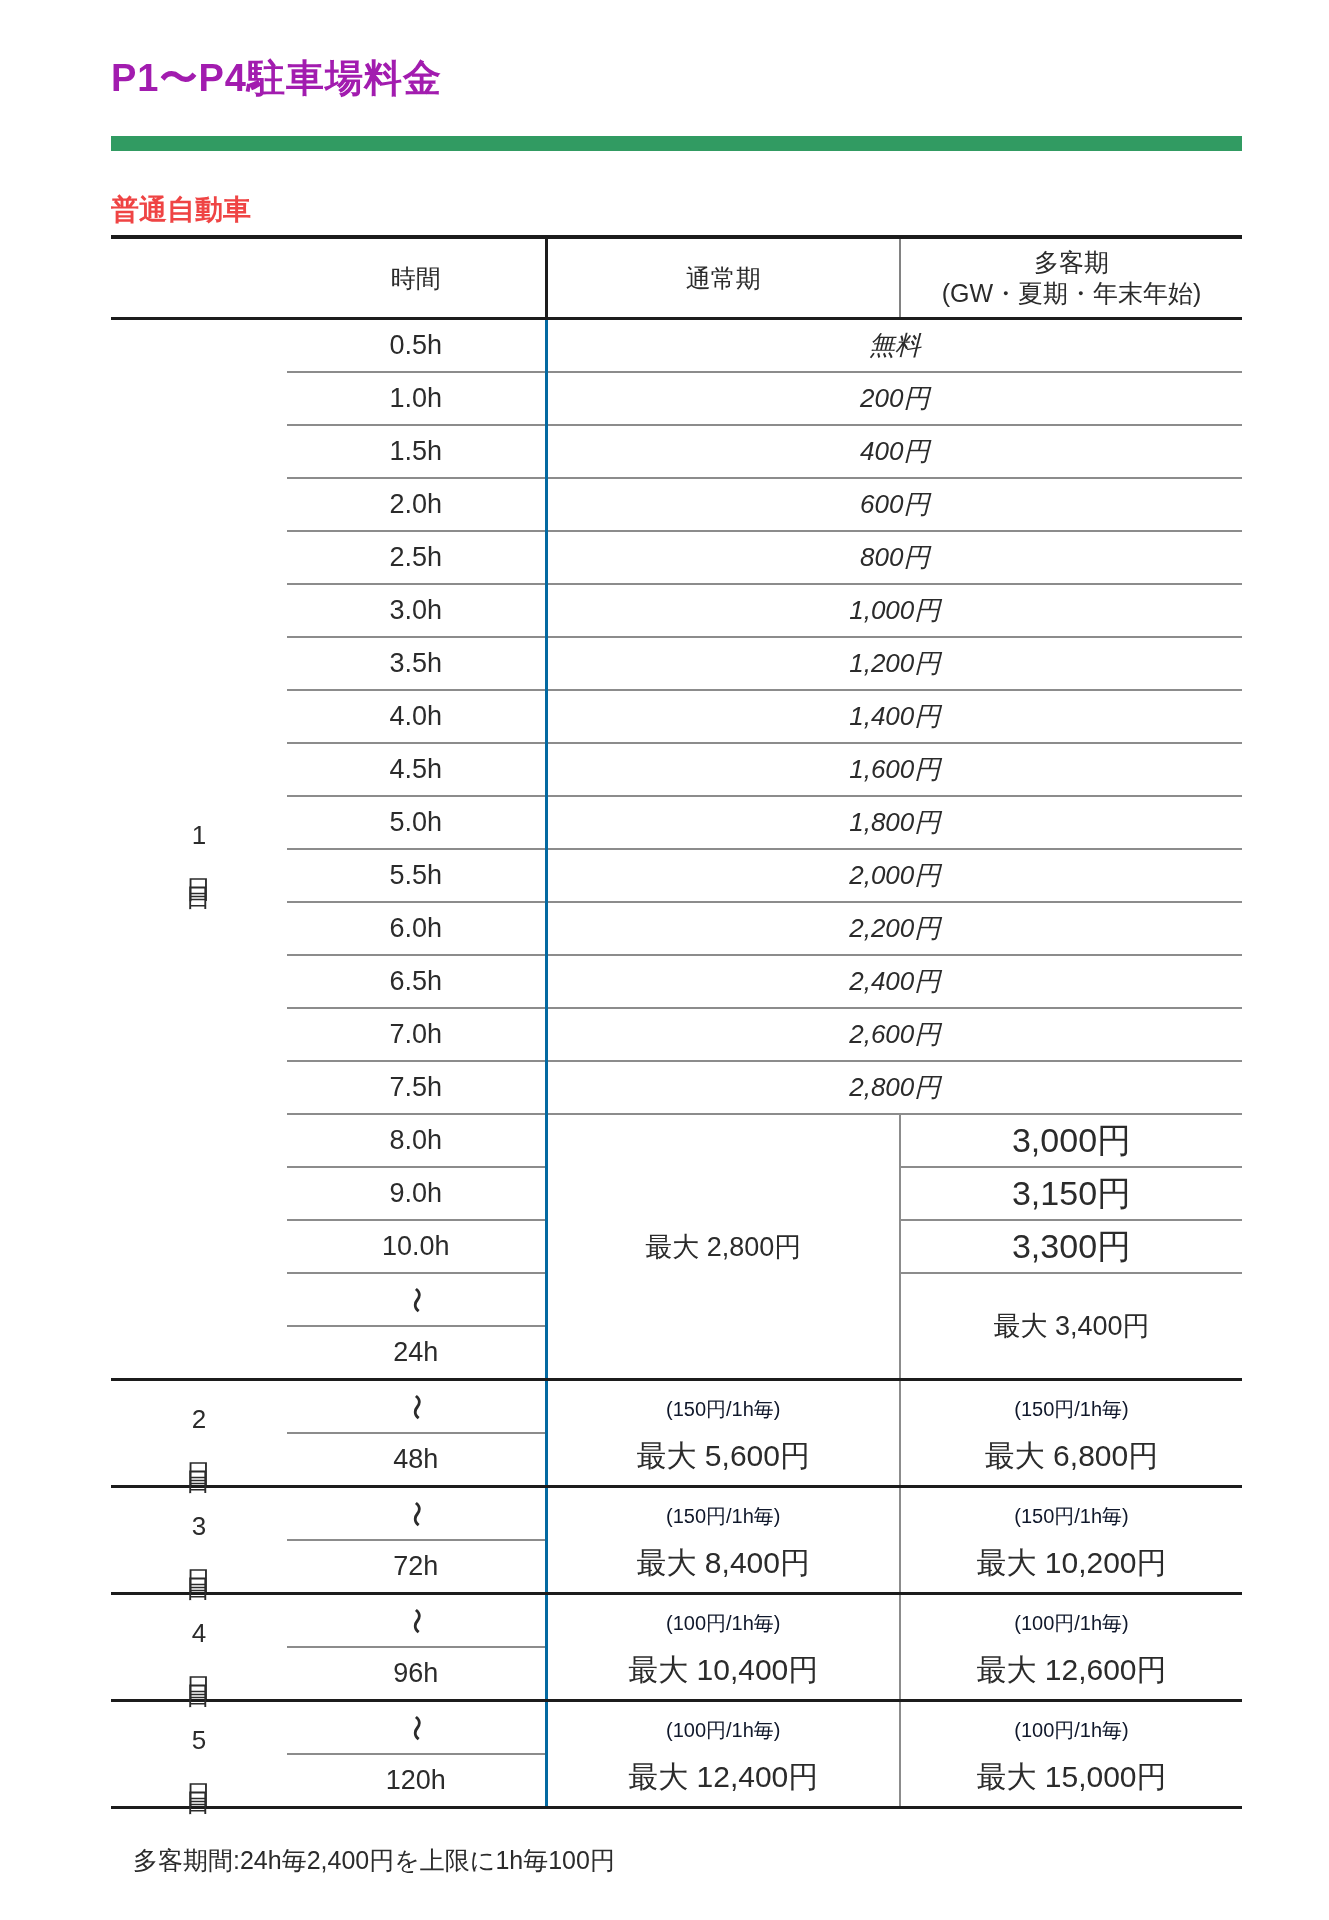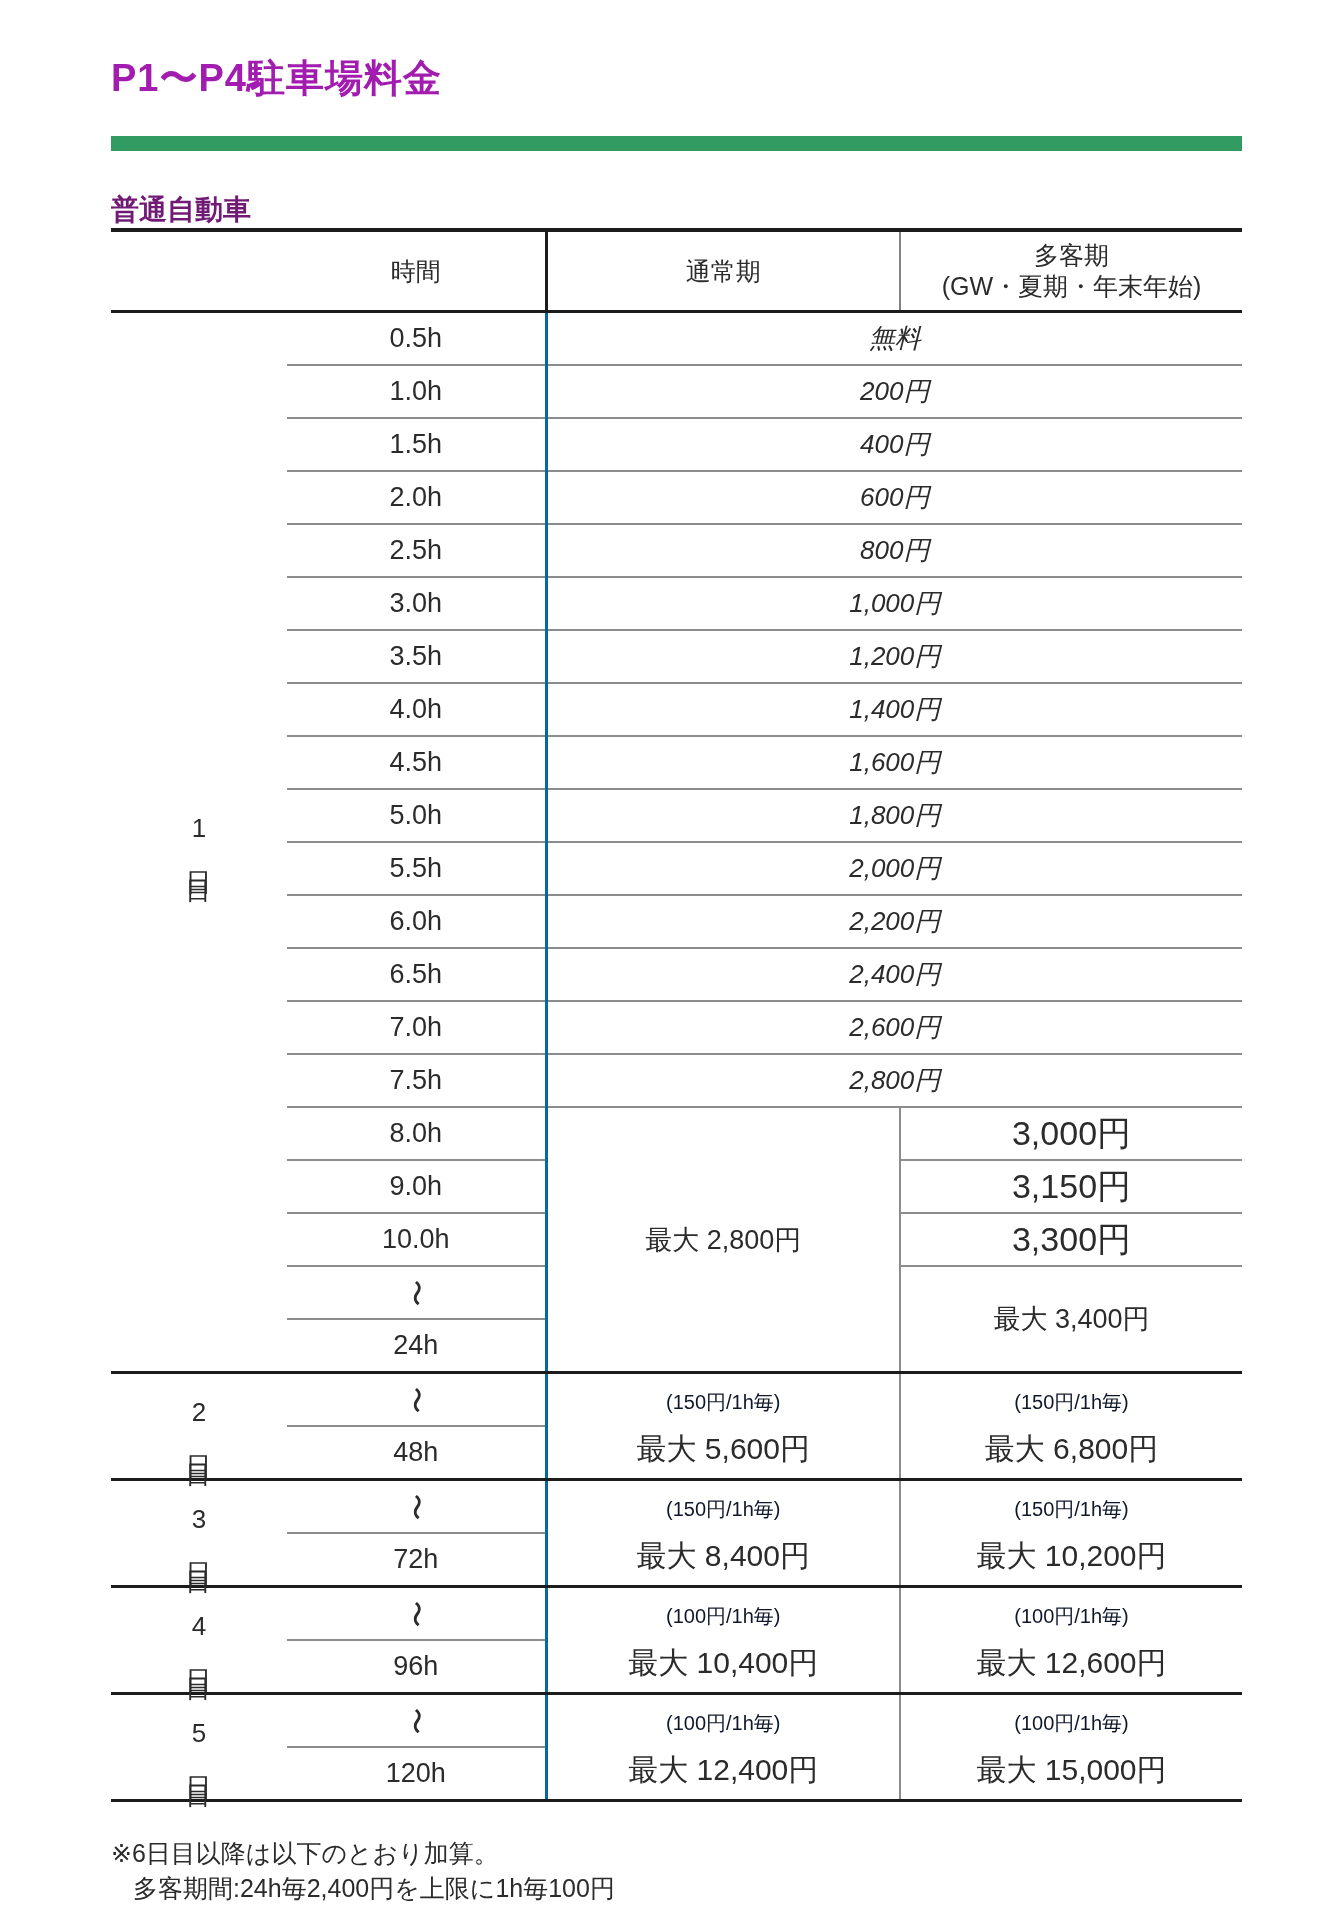--- a/index.html
+++ b/index.html
@@ -10,27 +10,27 @@
     -webkit-font-smoothing:antialiased;
   }
   .page{padding:56px 0 0 111px;width:1131px;}
 
   .title{
     font-size:38px;font-weight:bold;color:#a21caf;
     letter-spacing:1px;line-height:1.2;margin:0;
   }
   .accent-bar{width:1131px;height:15px;margin-top:34px;}
   .subtitle{
-    font-size:28px;font-weight:bold;color:#701a75;
+    font-size:28px;font-weight:bold;color:#ef4444;
     margin-top:42px;line-height:1.2;
   }
 
   table.fee-table{
     border-collapse:collapse;table-layout:fixed;
-    width:1131px;margin-top:2px;
+    width:1131px;margin-top:9px;
   }
   .fee-table td,.fee-table th{
     padding:0;text-align:center;vertical-align:middle;
     font-weight:normal;color:#2b2b2b;
   }
 
   
   .hd{
     border-top:4px solid #1c1c1c;
     border-bottom:3px solid #1c1c1c;
@@ -248,17 +248,16 @@
         <div class="maxv">最大 15,000円</div>
       </td>
     </tr>
     <tr>
           <td class="t t-last">120h</td>
         </tr>
   </tbody>
     </table>
 
   <div class="notes">
-    <div class="note-line">※6日目以降は以下のとおり加算。</div>
     <div class="note-line indent">多客期間:24h毎2,400円を上限に1h毎100円</div>
   </div>
 
 </div>
 
 </body></html>

